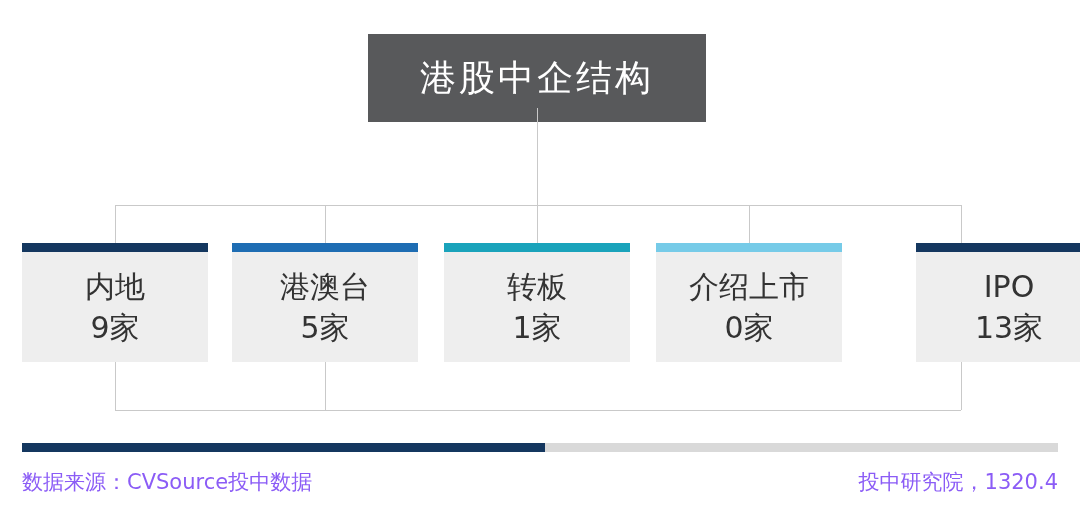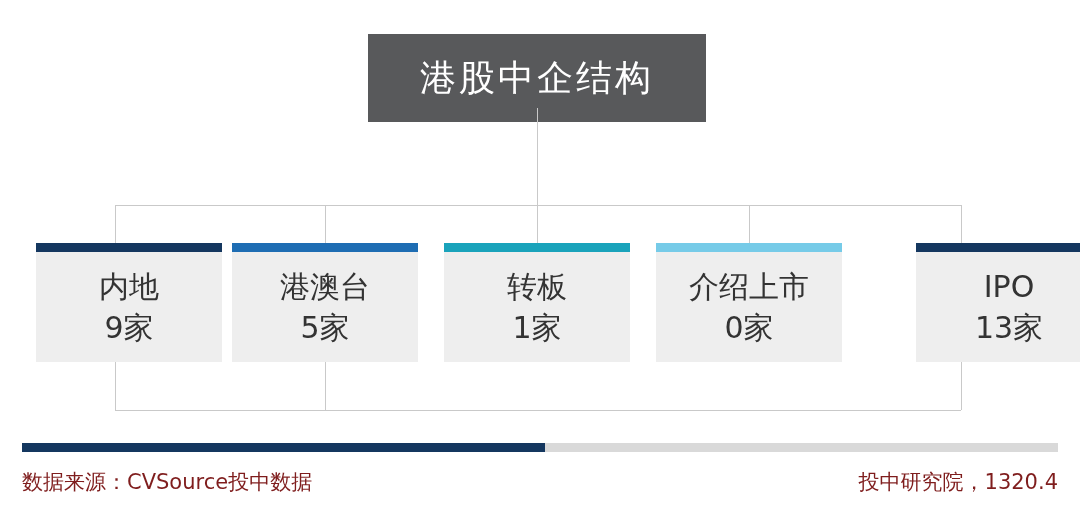--- a/index.html
+++ b/index.html
@@ -64,21 +64,21 @@
   .bar-fill {
     height: 100%;
     width: 523px;
   }
 
   
   .footer-left, .footer-right {
     position: absolute;
     top: 468px;
     font-size: 21px;
-    color: #7f1d1d;
+    color: #8b5cf6;
   }
   .footer-left { left: 22px; }
   .footer-right { right: 22px; text-align: right; }
 </style>
 </head>
 <body>
 
 <div class="canvas">
 
   <div class="title-box">
@@ -86,21 +86,21 @@
   </div>
 
   <div class="line v" style="left:537px; top:108px; height:97px;"></div>
   <div class="line h" style="left:115px; top:205px; width:846px;"></div>
   <div class="line v" style="left:115px; top:205px; height:38px;"></div>
   <div class="line v" style="left:325px; top:205px; height:38px;"></div>
   <div class="line v" style="left:537px; top:205px; height:38px;"></div>
   <div class="line v" style="left:749px; top:205px; height:38px;"></div>
   <div class="line v" style="left:961px; top:205px; height:38px;"></div>
 
-  <div class="node" style="left:36px;">
+  <div class="node" style="left:22px;">
     <div class="accent" style="background: rgb(20, 55, 95);"></div>
     <div class="body">
       <span>内地</span>
       <span>9家</span>
     </div>
   </div>
 
   <div class="node" style="left:232px;border-radius:26px;">
     <div class="accent" style="background: rgb(30, 109, 179);"></div>
     <div class="body">

